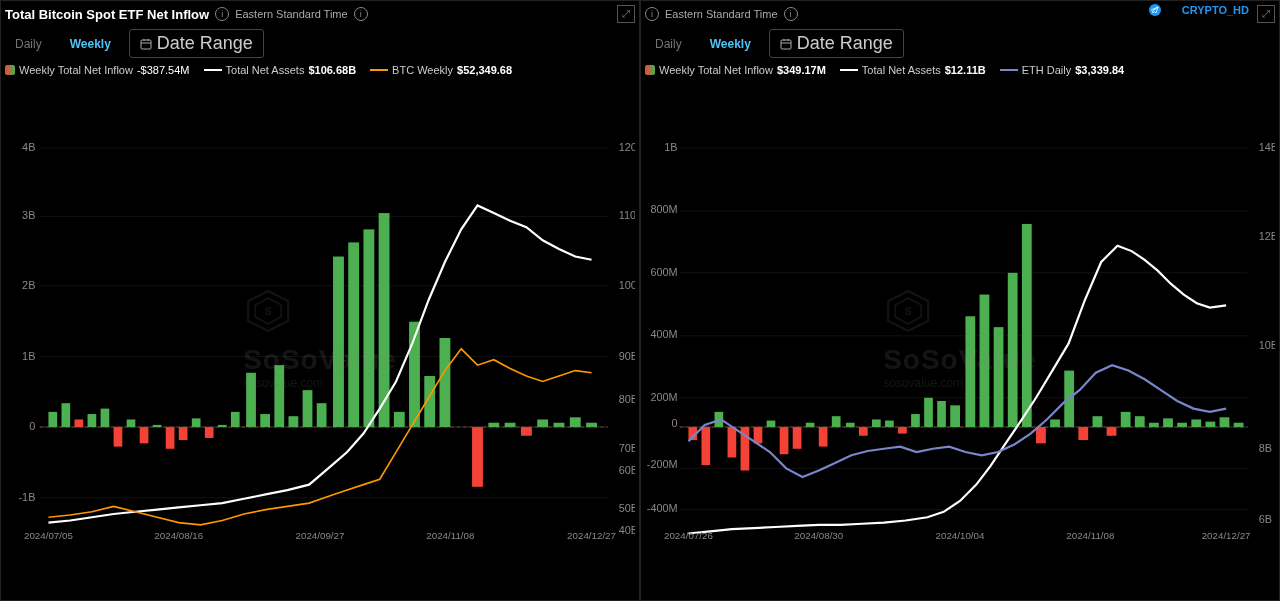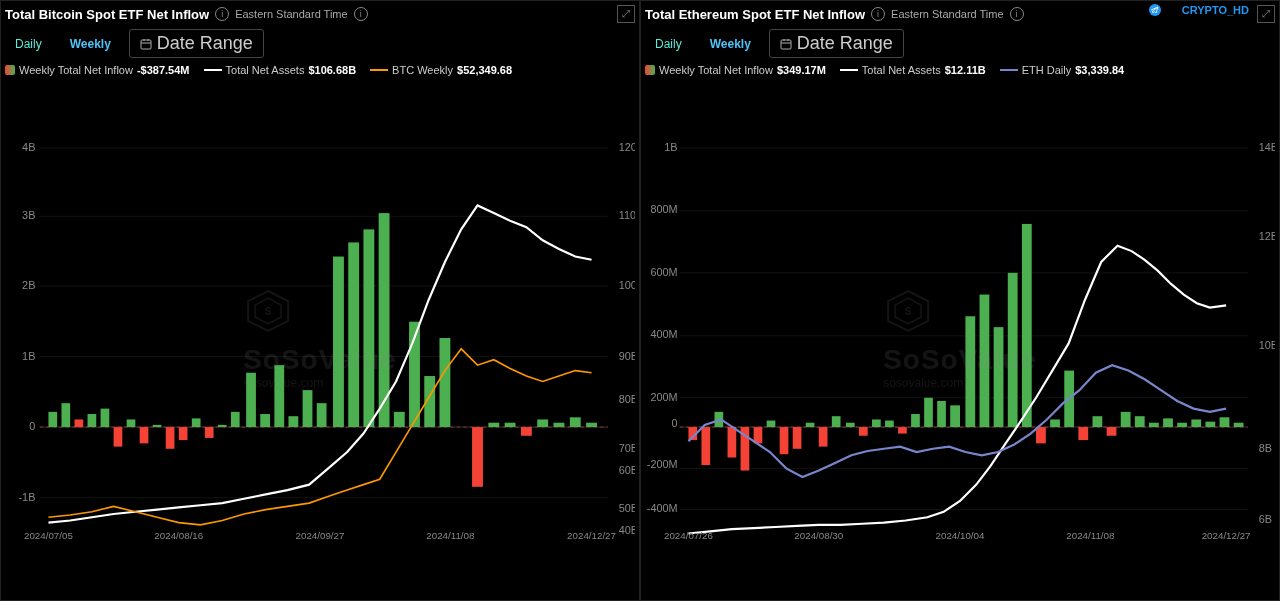--- a/index.html
+++ b/index.html
@@ -59,21 +59,21 @@
     .controls {
       display: flex;
       align-items: center;
       gap: 8px;
       margin-bottom: 6px;
     }
     .tab-btn {
       padding: 3px 10px;
       border: none;
       background: transparent;
-      color: #5eead4;
+      color: #737373;
       font-size: 12px;
       cursor: pointer;
       border-radius: 3px;
     }
     .tab-btn.active {
       color: #4fc3f7;
       font-weight: bold;
     }
     .date-range-btn {
       display: flex;
@@ -177,21 +177,21 @@
         <line x1="8" y1="1" x2="8" y2="3" stroke="#aaa" stroke-width="1"></line>
       </svg>
       <span>Date Range</span>
     </button>
   </div>
 
   <div class="legend">
     <div class="legend-item">
       <div class="legend-dot" style="background: linear-gradient(to right, #f44336, #4caf50);"></div>
       <span>Weekly Total Net Inflow</span>
-      <span style="color:#fff;font-weight:bold;">-$387.54M</span>
+      <span style="color:#fff;font-weight:normal;">-$387.54M</span>
     </div>
     <div class="legend-item">
       <div class="legend-line" style="background:#fff;"></div>
       <span>Total Net Assets</span>
       <span style="color:#fff;font-weight:bold;">$106.68B</span>
     </div>
     <div class="legend-item">
       <div class="legend-line" style="background:#ff9800;"></div>
       <span>BTC Weekly</span>
       <span style="color:#fff;font-weight:bold;">$52,349.68</span>
@@ -287,21 +287,20 @@
       <text x="160" y="375" fill="#888" font-size="9" text-anchor="middle">2024/08/16</text>
       <text x="290" y="375" fill="#888" font-size="9" text-anchor="middle">2024/09/27</text>
       <text x="410" y="375" fill="#888" font-size="9" text-anchor="middle">2024/11/08</text>
       <text x="540" y="375" fill="#888" font-size="9" text-anchor="middle">2024/12/27</text>
     </svg>
   </div>
 </div>
 
 <div class="chart-panel">
   <div class="chart-header">
-    <span class="title">Total Ethereum Spot ETF Net Inflow</span>
     <span class="info-icon">i</span>
     <span style="font-size:11px;color:#aaa;">Eastern Standard Time</span>
     <span class="info-icon">i</span>
     <div class="expand-btn">⤢</div>
   </div>
 
   <div class="controls">
     <button class="tab-btn">Daily</button>
     <button class="tab-btn active">Weekly</button>
     <button class="date-range-btn">

